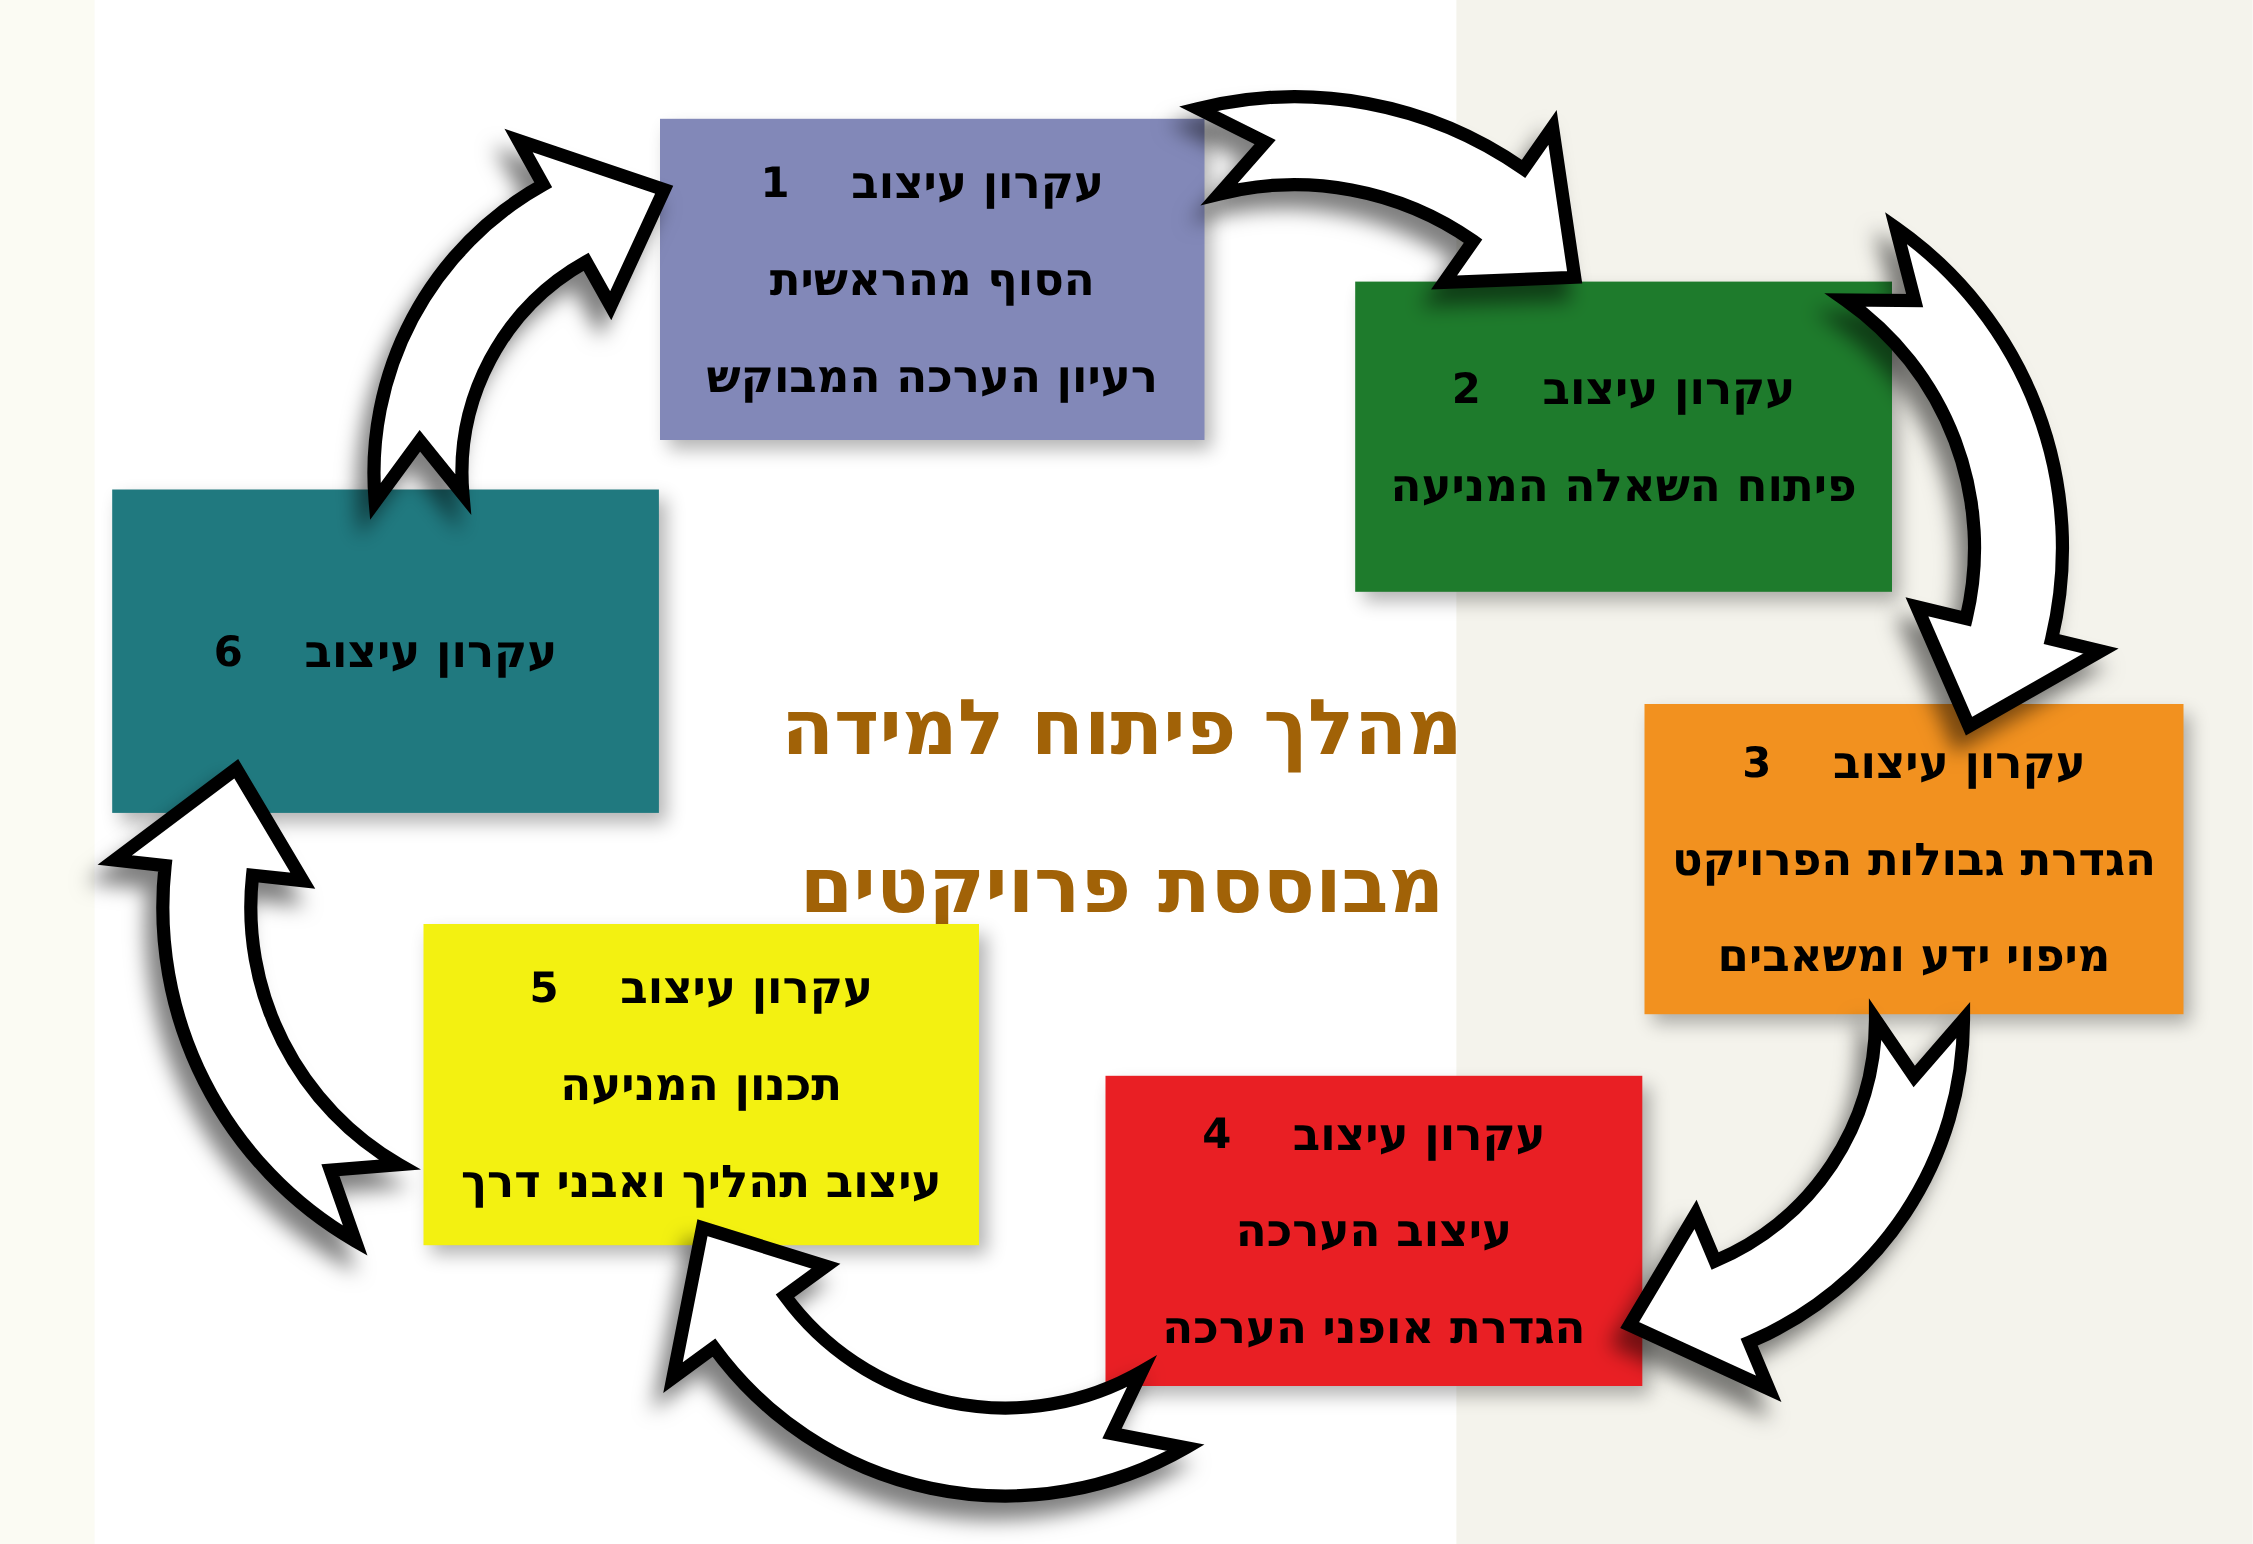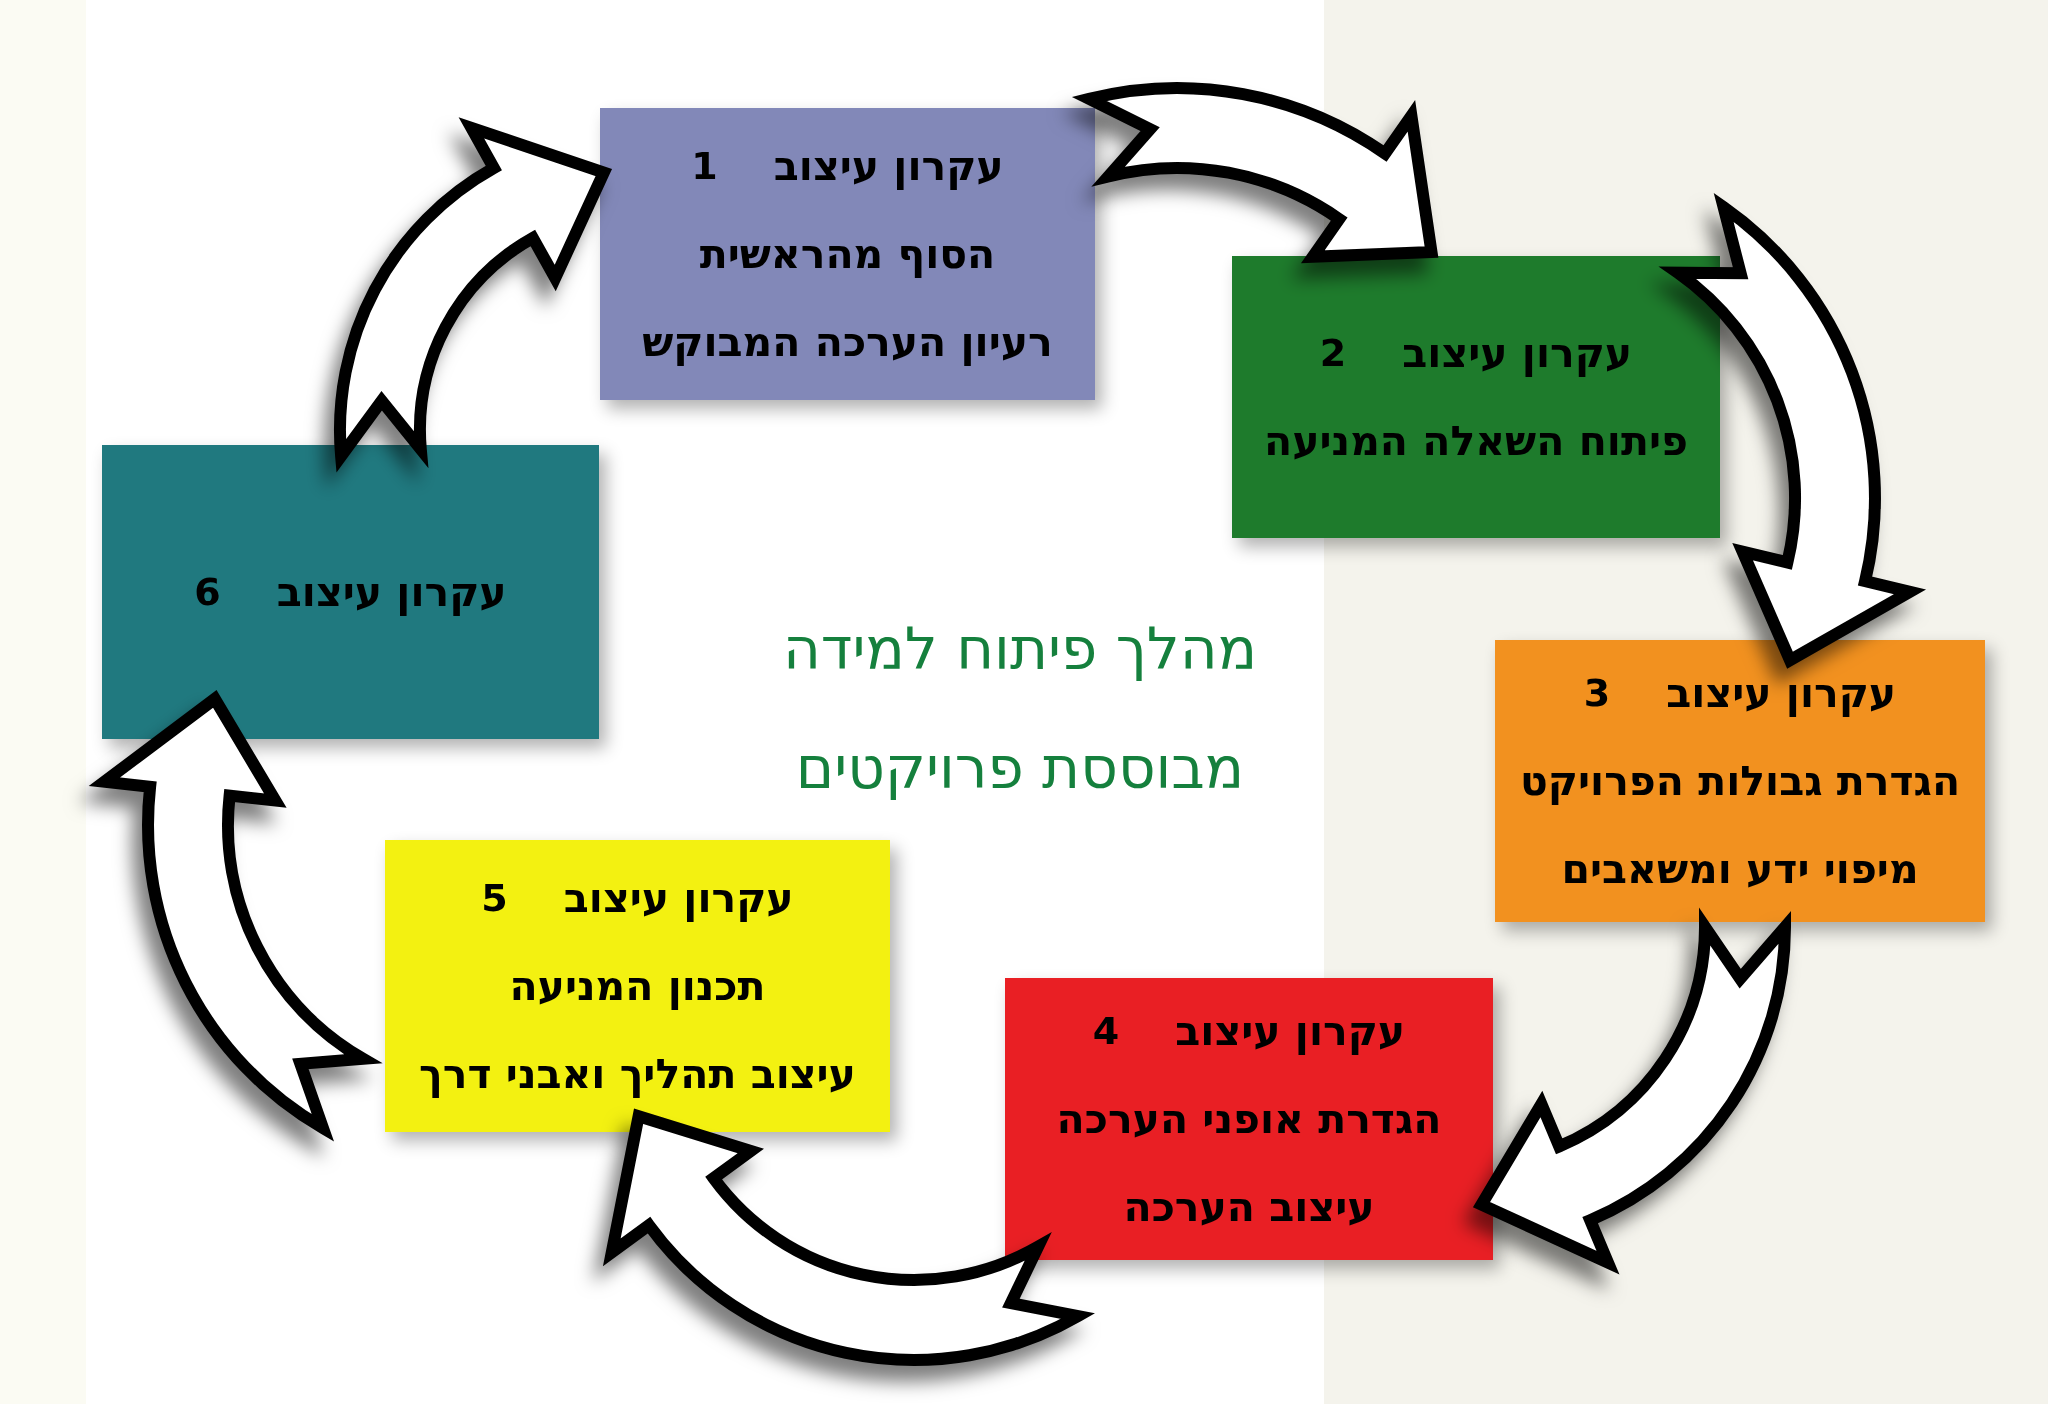--- a/index.html
+++ b/index.html
@@ -22,21 +22,21 @@
   .box .l1{display:flex;flex-direction:row;justify-content:center;align-items:center;gap:56px;}
   .box .step-num{font-size:38px;}
   .box1{left:600px;top:108px;width:495px;height:292px;}
   .box2{left:1232px;top:256px;width:488px;height:282px;}
   .box3{left:1495px;top:640px;width:490px;height:282px;}
   .box4{left:1005px;top:978px;width:488px;height:282px;}
   .box5{left:385px;top:840px;width:505px;height:292px;}
   .box6{left:102px;top:445px;width:497px;height:294px;}
   .center-title{
     position:absolute;left:580px;top:590px;width:880px;z-index:1;
-    text-align:center;font-weight:normal;font-size:58px;line-height:2.05;color:#15803d;
+    text-align:center;font-weight:bold;font-size:70px;line-height:2.05;color:#a16207;
   }
 </style>
 </head>
 <body>
 
 <div class="canvas">
 
   <div class="bg-strip-left" style="background: rgb(251, 251, 243);"></div>
   <div class="bg-panel-right" style="background: rgb(244, 243, 236);"></div>
 
@@ -69,22 +69,22 @@
     </div>
     <div>הגדרת גבולות הפרויקט</div>
     <div>מיפוי ידע ומשאבים</div>
   </div>
 
   <div class="box box4" dir="rtl" style="background: rgb(233, 31, 36);">
     <div class="l1">
       <span>עקרון עיצוב</span>
       <span class="step-num">4</span>
     </div>
+    <div>עיצוב הערכה</div>
     <div>הגדרת אופני הערכה</div>
-    <div>עיצוב הערכה</div>
   </div>
 
   <div class="box box5" dir="rtl" style="background: rgb(243, 241, 17);">
     <div class="l1">
       <span>עקרון עיצוב</span>
       <span class="step-num">5</span>
     </div>
     <div>תכנון המניעה</div>
     <div>עיצוב תהליך ואבני דרך</div>
   </div>

